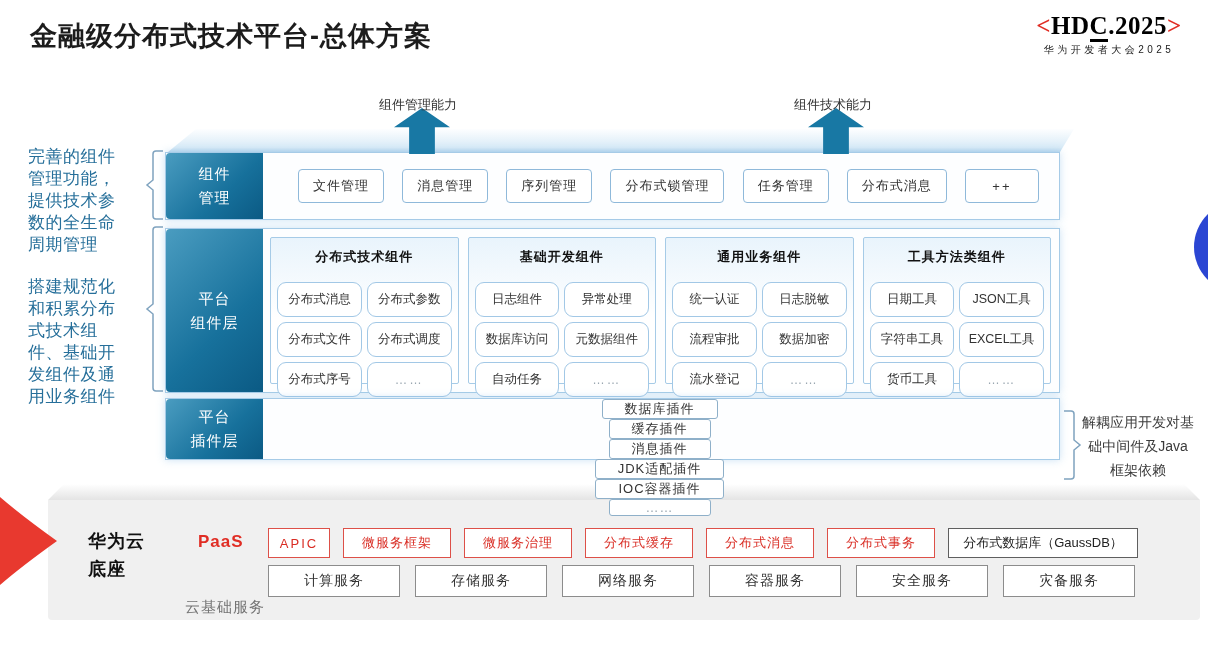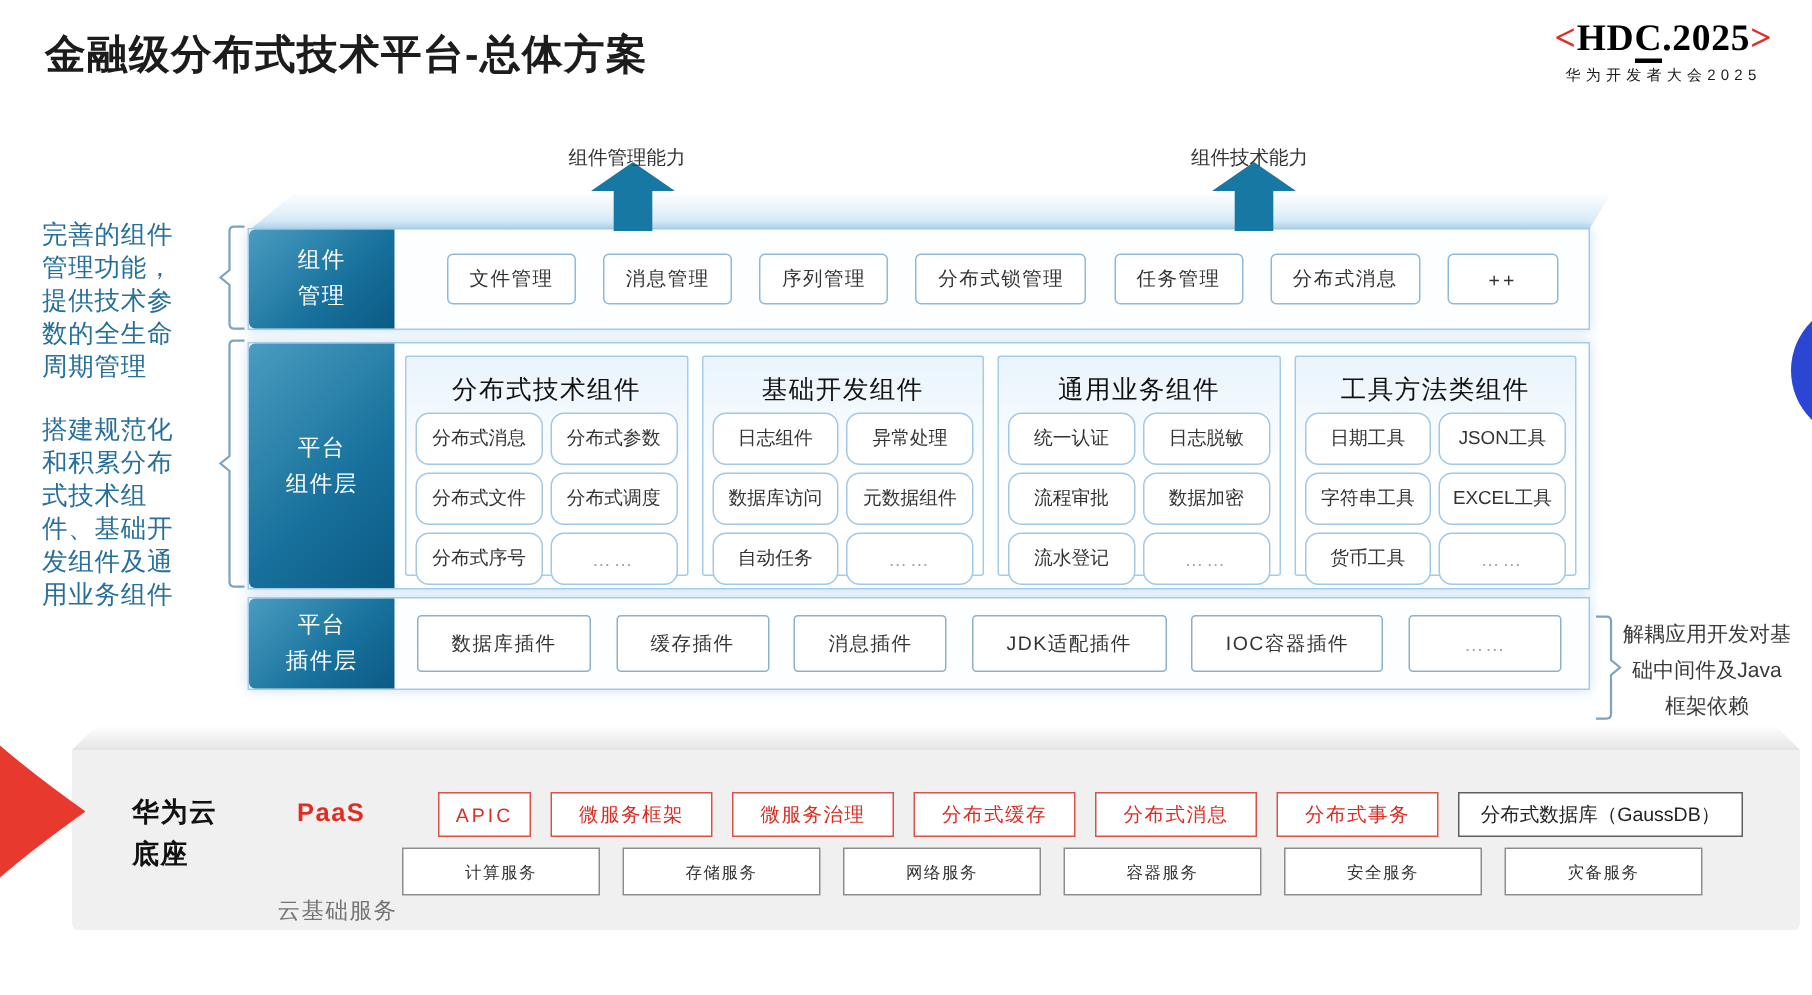--- a/index.html
+++ b/index.html
@@ -39,30 +39,30 @@
               align-items:center;justify-content:space-between;}
   .chip{height:32px;display:flex;align-items:center;justify-content:center;
         padding:0 14px;background:#fff;border:1px solid #8fb9da;border-radius:4px;
         font-size:13px;color:#333;letter-spacing:1px;white-space:nowrap;}
   .chip.plus{min-width:44px;letter-spacing:2px;}
 
   .row2{top:228px;height:163px;}
   .groups{position:absolute;left:104px;right:8px;top:8px;bottom:8px;display:flex;gap:9px;}
   .group{flex:1;border:1px solid #a6cbe7;border-radius:2px;padding:5px 6px 6px;
          background:linear-gradient(180deg,#e9f4fc 0%,#ffffff 55%);}
-  .group-title{text-align:center;font-size:17px;font-weight:400;color:#111;
-               letter-spacing:1px;margin:5px 0 4px;}
+  .group-title{text-align:center;font-size:13px;font-weight:700;color:#111;
+               letter-spacing:1px;margin:5px 0 16px;}
   .group-grid{display:grid;grid-template-columns:1fr 1fr;gap:5px;}
   .cell{height:33px;display:flex;align-items:center;justify-content:center;background:#fff;
         border:1px solid #a2c8e6;border-radius:9px;font-size:12.5px;color:#333;white-space:nowrap;}
   .cell.dots{color:#9aa7b1;letter-spacing:2px;}
 
   .row3{top:398px;height:60px;}
   .row3-items{position:absolute;left:112px;right:18px;top:0;bottom:0;display:flex;
-              align-items:center;justify-content:space-between;}
+              align-items:center;justify-content:space-between;flex-direction:column;}
   .plug{height:36px;display:flex;align-items:center;justify-content:center;padding:0 22px;
         background:#fff;border:1px solid #8fb0c9;border-radius:3px;font-size:13px;
         color:#333;letter-spacing:1px;white-space:nowrap;}
   .plug.dots{min-width:56px;color:#9aa7b1;}
 
   
   .note-left{position:absolute;left:28px;width:96px;font-size:17px;line-height:22px;
              color:#266f9a;letter-spacing:.5px;}
   .note1{top:146px;}
   .note2{top:276px;}
@@ -79,26 +79,26 @@
   .wedge{position:absolute;left:0;top:495px;width:57px;height:92px;z-index:5;}
   .foundation-label{position:absolute;left:88px;top:527px;width:94px;text-align:left;
         font-size:18px;font-weight:700;color:#111;line-height:28px;white-space:pre-line;
         letter-spacing:1px;}
   .paas-label{position:absolute;left:198px;top:532px;font-size:17px;font-weight:700;
         color:#e02d24;letter-spacing:1px;}
   .iaas-label{position:absolute;left:185px;top:598px;font-size:15px;color:#737373;letter-spacing:1px;}
   .paas-row{position:absolute;left:268px;top:528px;height:30px;display:flex;gap:13px;align-items:center;}
   .paas-box{height:28px;display:flex;align-items:center;justify-content:center;background:#fff;
         border:1.5px solid #dd5048;color:#d92c23;font-size:13px;letter-spacing:1px;white-space:nowrap;}
-  .paas-box.apic{width:60px;letter-spacing:2px;margin-left:24px;}
+  .paas-box.apic{width:60px;letter-spacing:2px;}
   .paas-box.w{width:106px;}
   .paas-box.db{width:188px;border:1.2px solid #5f5f5f;color:#222;letter-spacing:0;}
   .iaas-row{position:absolute;left:268px;top:565px;height:32px;display:flex;gap:15px;align-items:center;}
   .iaas-box{width:130px;height:30px;display:flex;align-items:center;justify-content:center;
-        background:#fff;border:1.2px solid #8c8c8c;color:#333;font-size:11px;letter-spacing:1px;}
+        background:#fff;border:1.2px solid #8c8c8c;color:#333;font-size:14px;letter-spacing:1px;}
 
   
   .blue-dot{position:absolute;left:1194px;top:201px;width:92px;height:92px;border-radius:50%;
             background:#2b46d3;}
 </style>
 </head>
 <body>
 
 <div class="stage">
 

